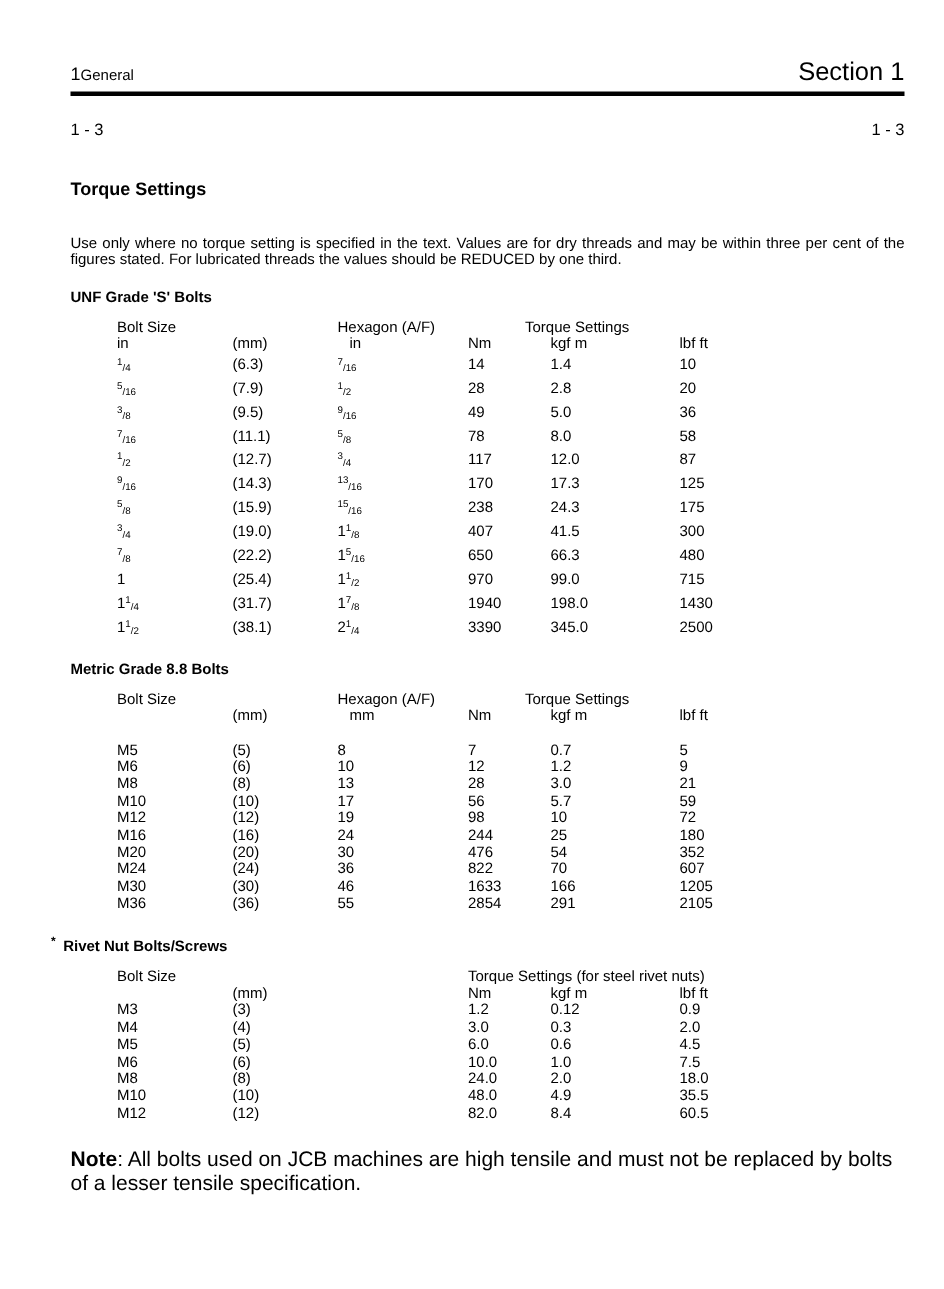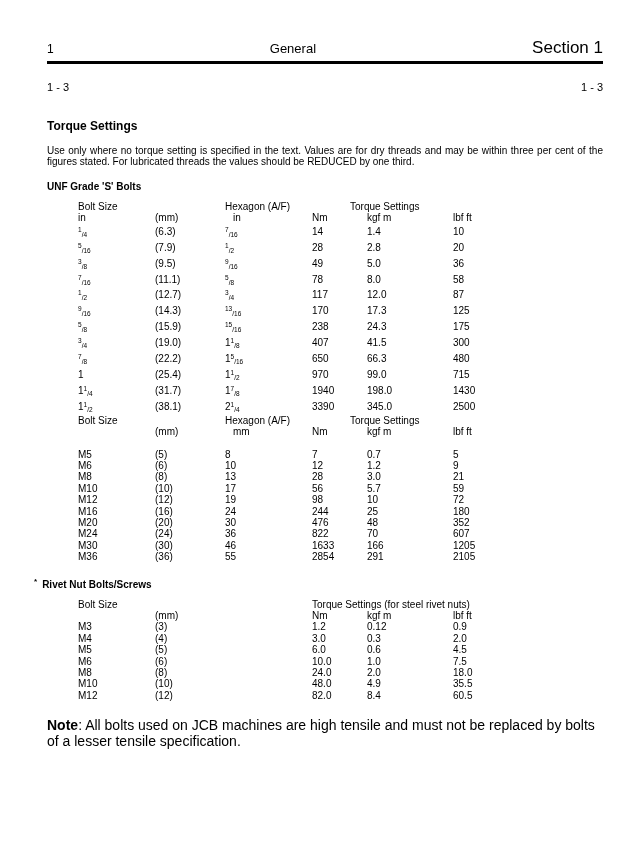--- a/index.html
+++ b/index.html
@@ -7,27 +7,27 @@
     width: 629px; height: 859px;
     background: #ffffff; color: #000000;
     font-family: "Liberation Sans", sans-serif;
     overflow: hidden;
   }
   .page { padding: 27px 26px 0 47px; }
 
   
   .hdr { display: flex; align-items: baseline; }
   .hdr-left  { font-size: 12px; }
-  .hdr-center{ flex: 1; text-align: center; font-size: 13px; }
+  .hdr-center{ flex: 1; font-size: 10px; }
   .hdr-right { font-size: 17px; margin-top: 11px; }
   .hdr-rule  { border-top: 3px solid #000; margin-top: 3px; }
   .subhdr { display: flex; justify-content: space-between; font-size: 11px; margin-top: 17px; }
 
   .title { font-size: 12px; font-weight: bold; margin: 26px 0 0 0; }
-  .intro { font-size: 10px; line-height: 11px; text-align: justify; margin: 12px 0 0 0; }
+  .intro { font-size: 10px; line-height: 11px; text-align: justify; margin: 24px 0 0 0; }
 
   .sec { font-size: 10px; font-weight: bold; margin: 14px 0 9px 0; }
   .sec-rivet { margin-left: -13px; }
   .ast { font-size: 8px; vertical-align: 4px; padding-right: 5px; font-weight: bold; }
 
   table.tq { border-collapse: collapse; table-layout: fixed; margin-left: 31px; }
   .tq td { padding: 0; font-size: 10px; line-height: 11.4px; white-space: nowrap; overflow: visible; vertical-align: baseline; }
   .tq .indent-ts  { padding-left: 38px; }
   .tq .indent-sub { padding-left: 8px; }
   .tq tr.spacer td { height: 11px; line-height: 11px; }
@@ -176,20 +176,21 @@
           <td>1<span class="fnum">1</span><span class="fden">/2</span></td>
           <td>(38.1)</td>
           <td>2<span class="fnum">1</span><span class="fden">/4</span></td>
           <td>3390</td>
           <td>345.0</td>
           <td>2500</td>
         </tr>
       </tbody>
   </table>
 
+  <h2 class="sec">Metric Grade 8.8 Bolts</h2>
   <table class="tq">
     <colgroup>
       <col style="width:77px">
         <col style="width:70px">
         <col style="width:87px">
       <col style="width:55px">
         <col style="width:86px">
         <col style="width:60px">
     </colgroup>
     <thead>
@@ -257,21 +258,21 @@
           <td>24</td>
           <td>244</td>
           <td>25</td>
           <td>180</td>
         </tr>
         <tr>
           <td>M20</td>
           <td>(20)</td>
           <td>30</td>
           <td>476</td>
-          <td>48</td>
+          <td>54</td>
           <td>352</td>
         </tr>
         <tr>
           <td>M24</td>
           <td>(24)</td>
           <td>36</td>
           <td>822</td>
           <td>70</td>
           <td>607</td>
         </tr>

